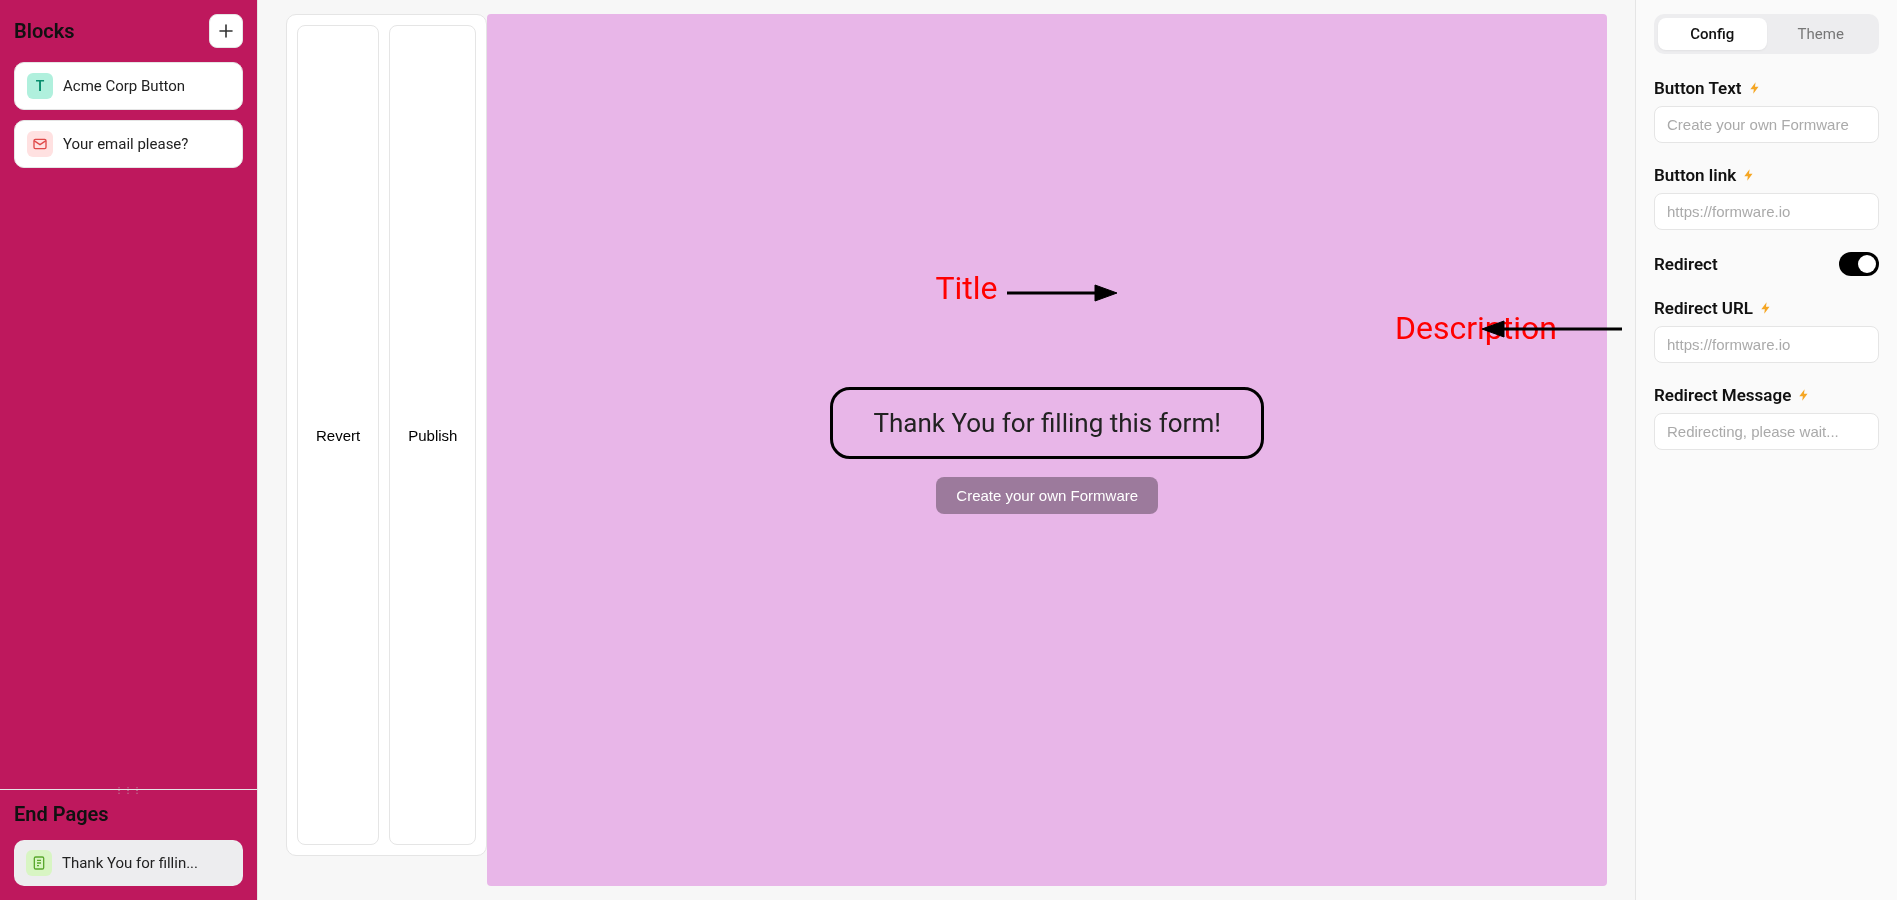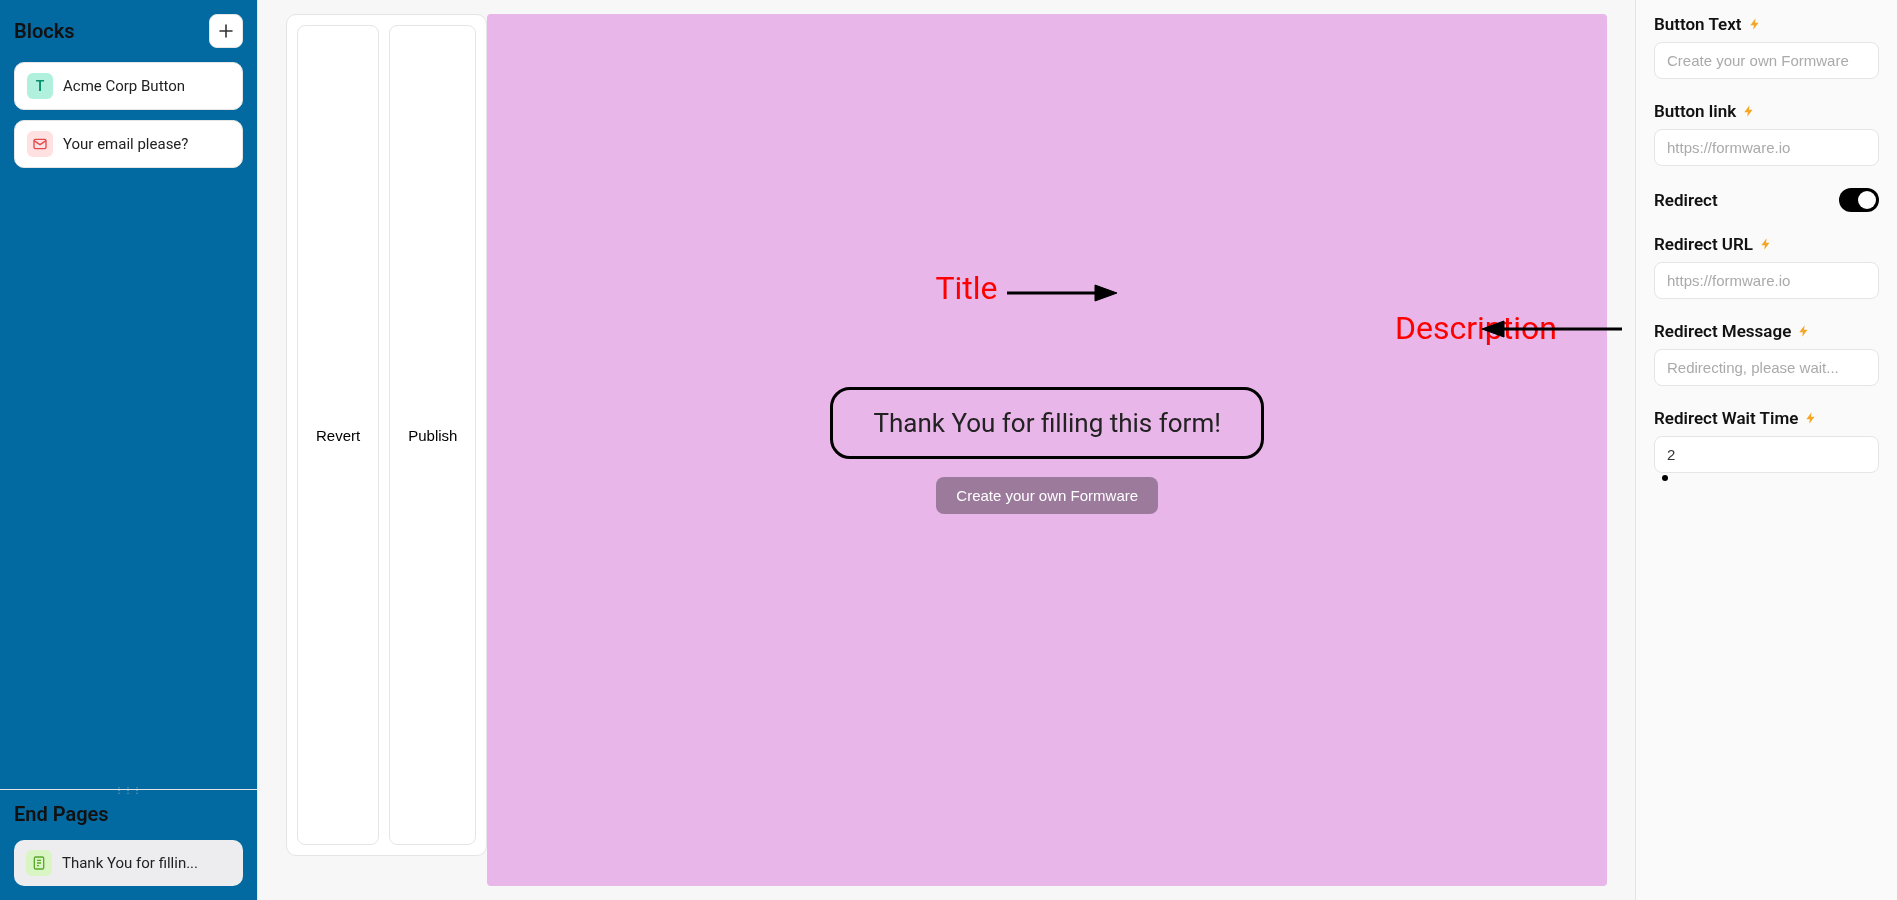--- a/index.html
+++ b/index.html
@@ -8,21 +8,21 @@
     background: #f7f7f7;
     width: 1897px;
     height: 900px;
     overflow: hidden;
     display: flex;
   }
   
   .sidebar {
     width: 258px;
     border-right: 1px solid #e5e5e5;
-    background: #0369a1;
+    background: #be185d;
     display: flex;
     flex-direction: column;
     padding: 14px;
   }
   .sidebar-header {
     display: flex;
     align-items: center;
     justify-content: space-between;
     margin-bottom: 14px;
   }
@@ -344,20 +344,24 @@
       <svg class="arrow" style="left:995px; top:305px;" width="140" height="20" viewBox="0 0 140 20">
         <line x1="140" y1="10" x2="18" y2="10" stroke="#000" stroke-width="3"></line>
         <polygon points="0,10 22,2 22,18" fill="#000"></polygon>
       </svg>
 
     </div>
   </div>
 </div>
 
 <div class="rightpanel">
+  <div class="tabbar">
+    <div class="tab active">Config</div>
+    <div class="tab">Theme</div>
+  </div>
 
   <div class="field-group">
     <div class="field-label">
       <span>Button Text</span>
       <span class="bolt">
           <svg width="14" height="14" viewBox="0 0 24 24">
             <path d="M13 2L4 14h6l-1 8 9-12h-6l1-8z" fill="#f5a623"></path>
           </svg>
         </span>
     </div>
@@ -400,25 +404,13 @@
       <span>Redirect Message</span>
       <span class="bolt">
           <svg width="14" height="14" viewBox="0 0 24 24">
             <path d="M13 2L4 14h6l-1 8 9-12h-6l1-8z" fill="#f5a623"></path>
           </svg>
         </span>
     </div>
     <input class="input" placeholder="Redirecting, please wait..." style="">
   </div>
 
-  <div class="field-group">
-    <div class="field-label">
-      <span>Redirect Wait Time</span>
-      <span class="bolt">
-          <svg width="14" height="14" viewBox="0 0 24 24">
-            <path d="M13 2L4 14h6l-1 8 9-12h-6l1-8z" fill="#f5a623"></path>
-          </svg>
-        </span>
-    </div>
-    <input class="input" value="2" style="">
-    <div class="bullet"></div>
-  </div>
 </div>
 
 </body></html>

